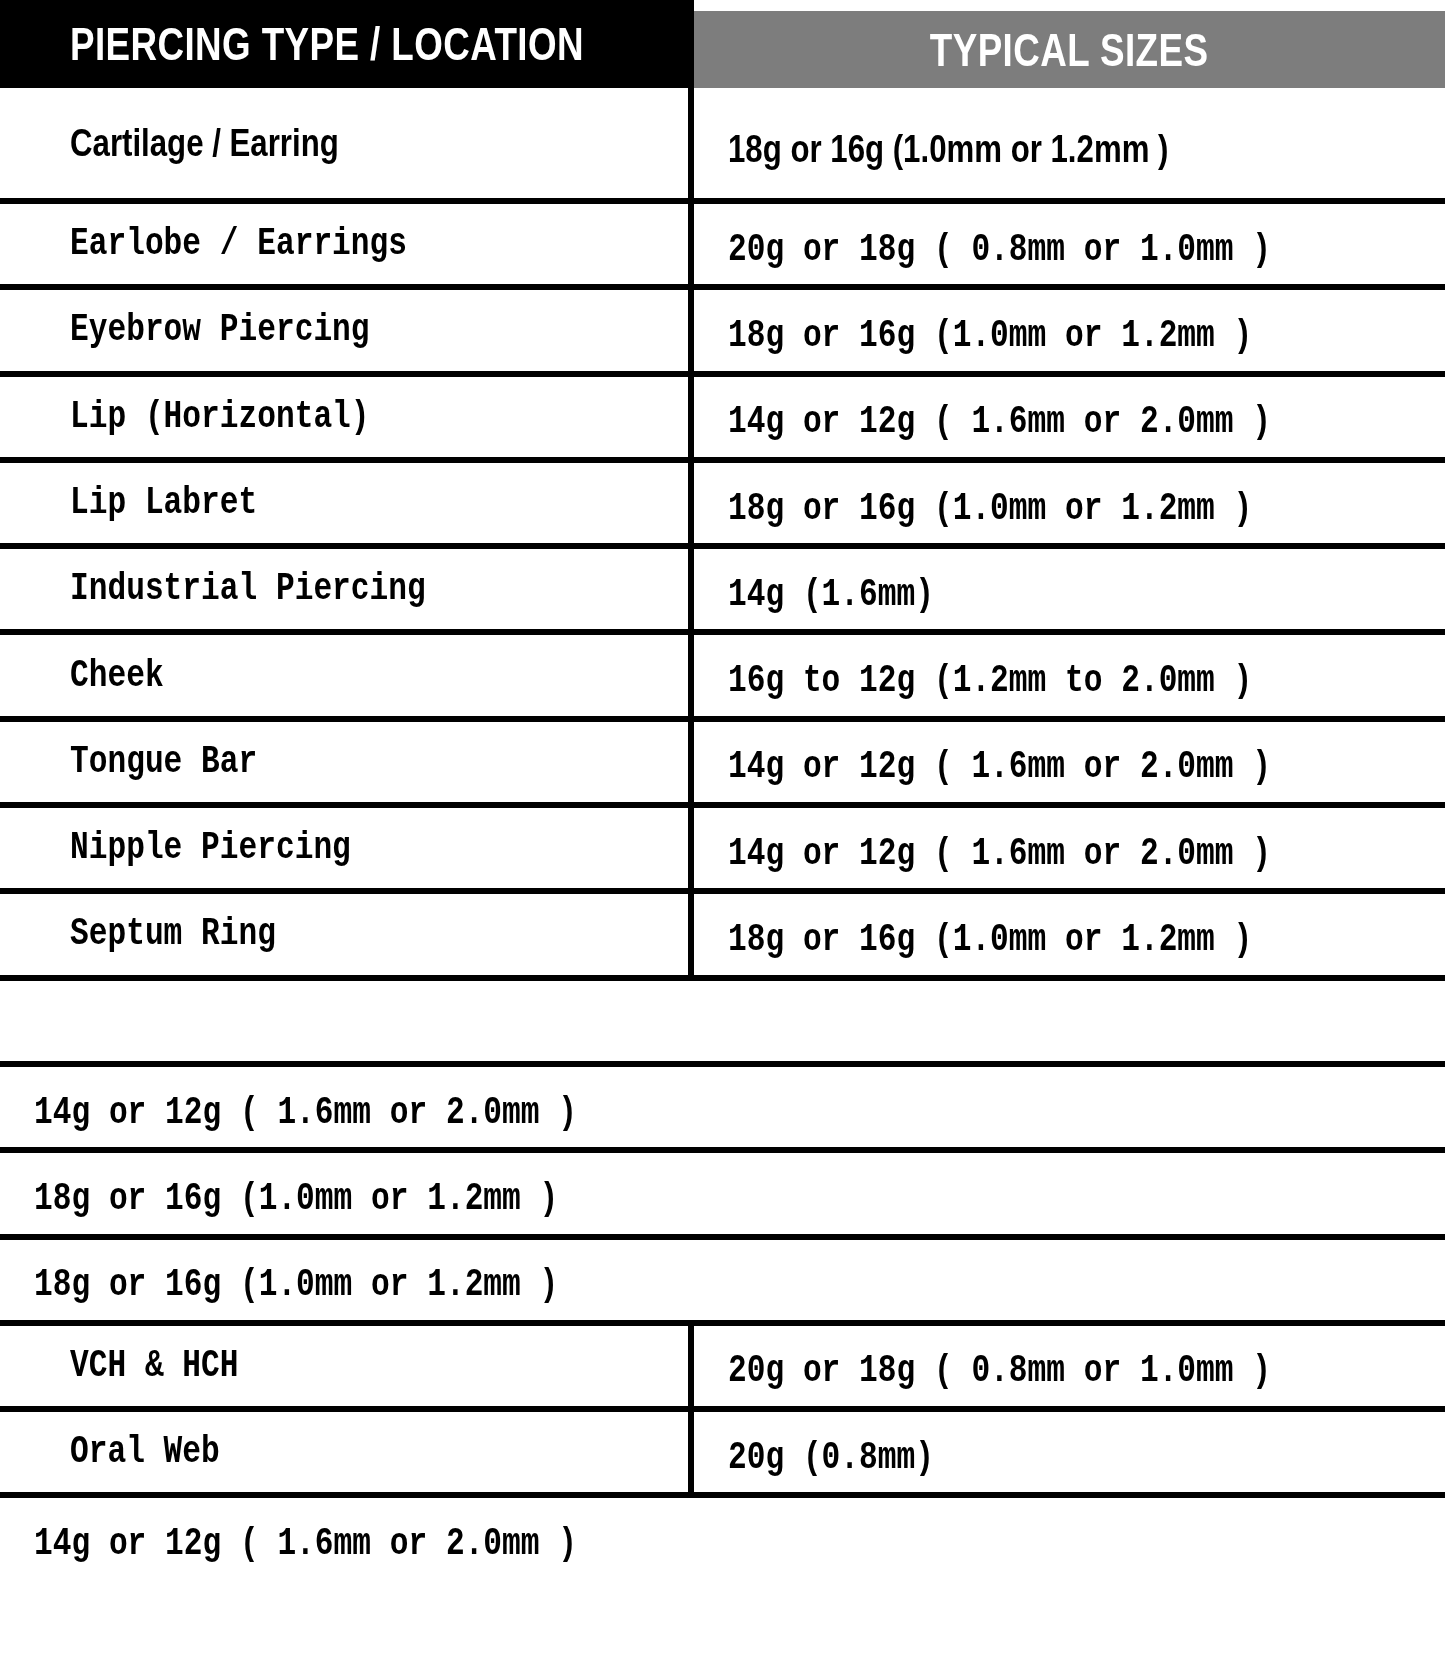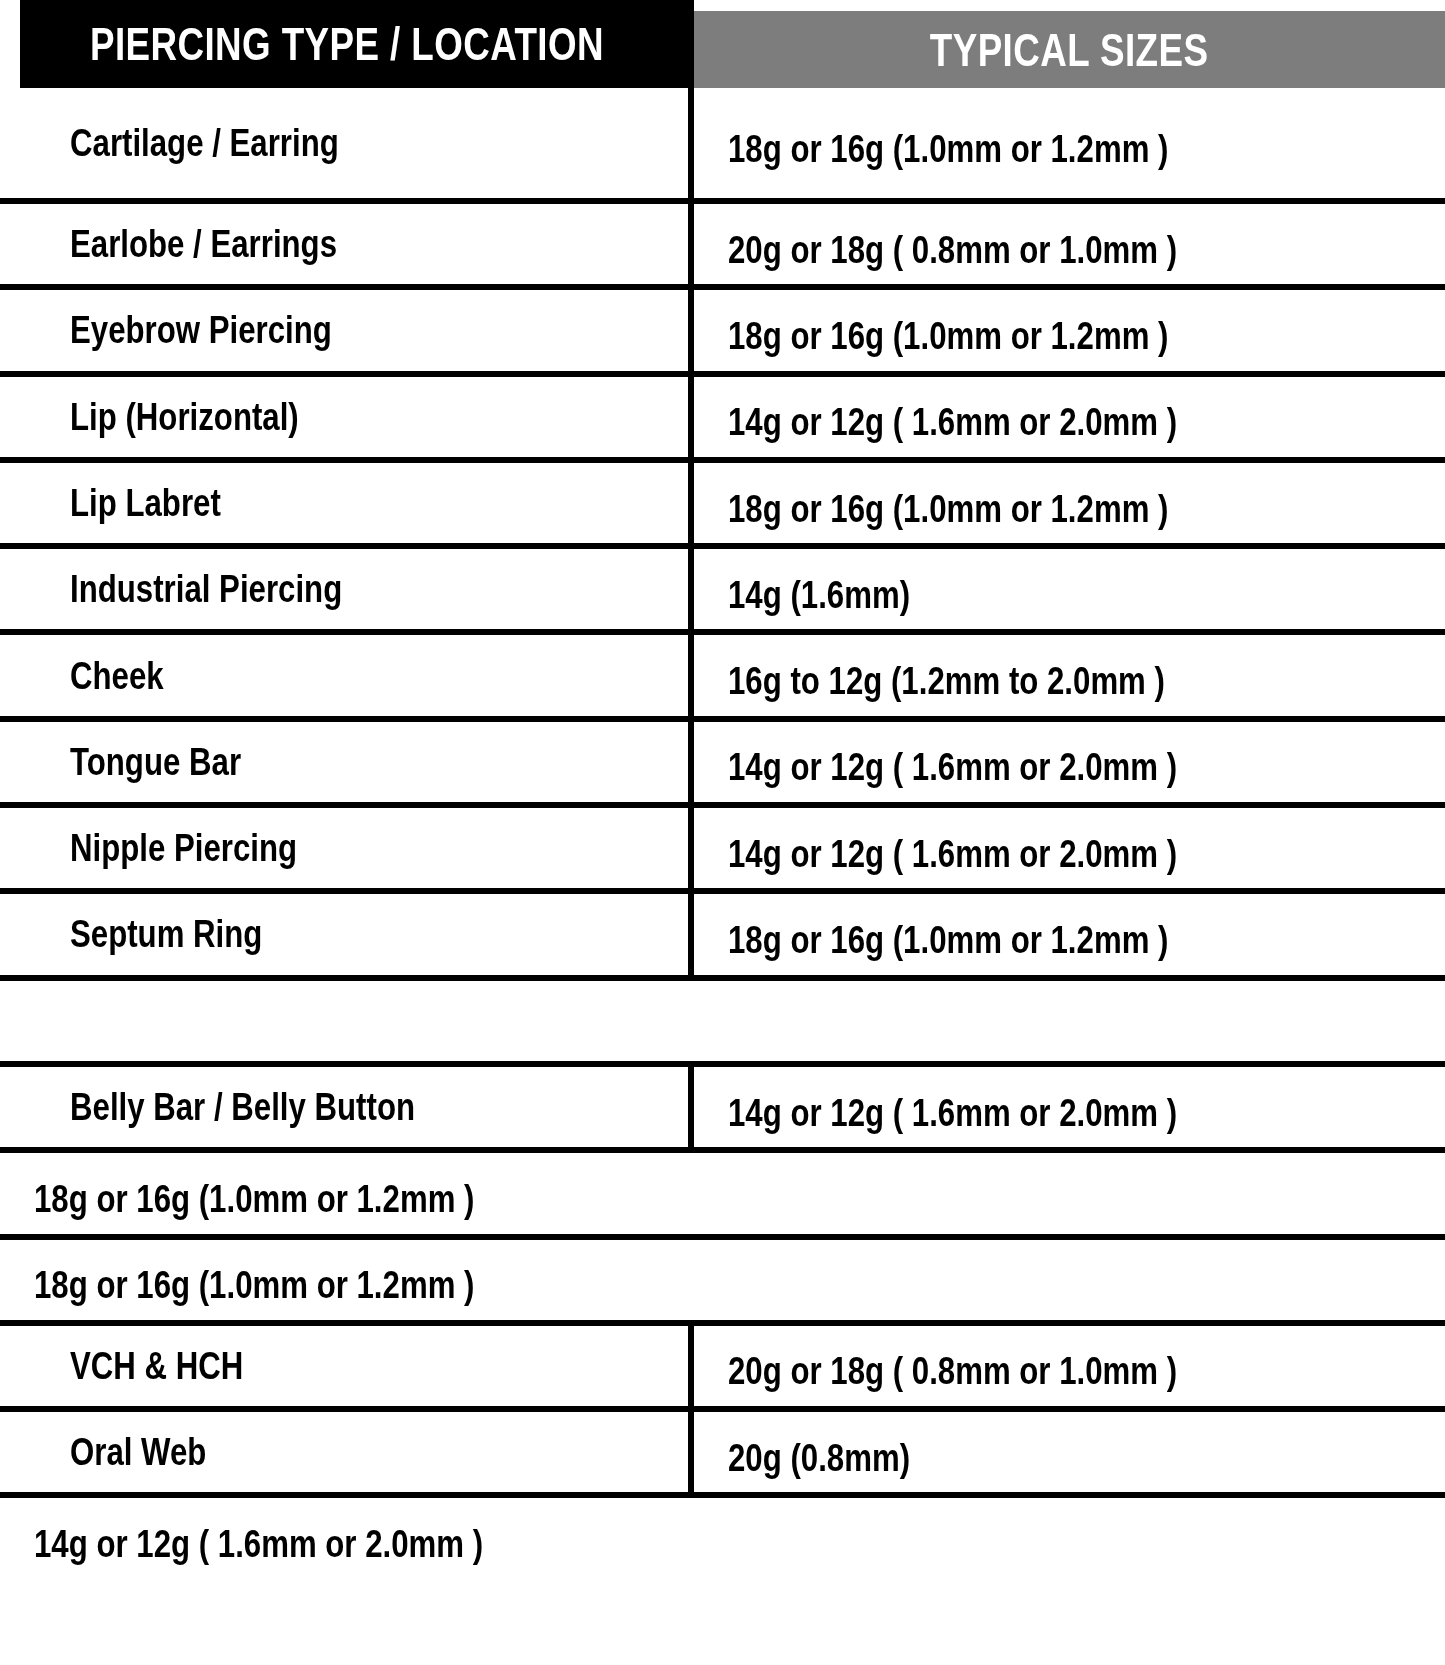--- a/index.html
+++ b/index.html
@@ -13,21 +13,21 @@
     display: grid;
     grid-template-rows: 88px 110px repeat(17, 1fr);
     overflow: hidden;
   }
   .row {
     display: grid;
     grid-template-columns: 694px 1fr;
     min-height: 0;
     box-sizing: border-box;
   }
-  .body-row + .body-row { border-top: 6px solid var(--grid-line, #000000); }
+  .body-row + .body-row { border-top: 6px solid var(--grid-line, #000000); font-family: Liberation Mono, monospace; }
   .cell {
     display: flex;
     align-items: center;
     box-sizing: border-box;
     overflow: hidden;
     min-width: 0;
   }
   .left-cell {
     border-right: 6px solid var(--grid-line, #000000);
     padding-left: 70px;
@@ -43,21 +43,20 @@
     white-space: nowrap;
     font-size: 39px;
     transform: scaleX(0.8);
     transform-origin: 0 50%;
   }
   
   .header-row .left-cell {
     background: var(--header-left-bg, #000000);
     color: var(--header-left-text, #ffffff);
     border-right-color: var(--header-left-bg, #000000);
-    margin-left: 20px;
   }
   .header-row .right-cell {
     background: var(--header-right-bg, #7d7d7d);
     color: var(--header-right-text, #ffffff);
     justify-content: center;
     padding-left: 0;
   }
   .header-text {
     display: inline-block;
     white-space: nowrap;
@@ -169,23 +168,20 @@
     </div>
     <div class="cell right-cell">
       <span class="cond">18g or 16g (1.0mm or 1.2mm )</span>
     </div>
   </div>
 
   <div class="row body-row">
   </div>
 
   <div class="row body-row">
-    <div class="cell left-cell">
-      <span class="cond">Belly Bar / Belly Button</span>
-    </div>
     <div class="cell right-cell">
       <span class="cond">14g or 12g ( 1.6mm or 2.0mm )</span>
     </div>
   </div>
 
   <div class="row body-row">
     <div class="cell right-cell">
       <span class="cond">18g or 16g (1.0mm or 1.2mm )</span>
     </div>
   </div>

